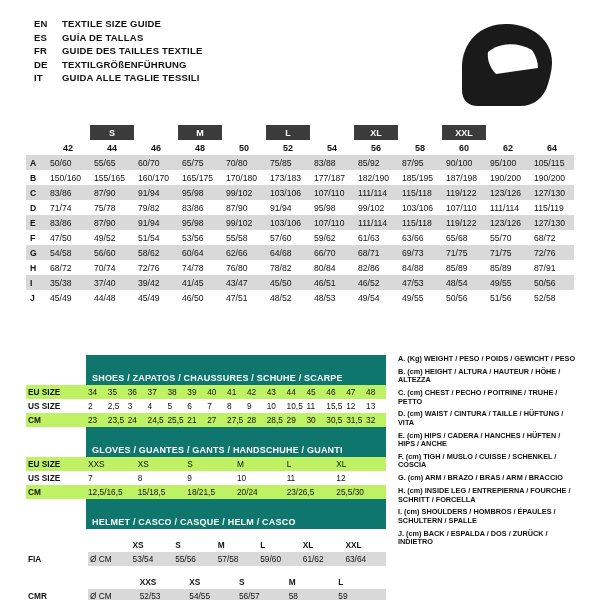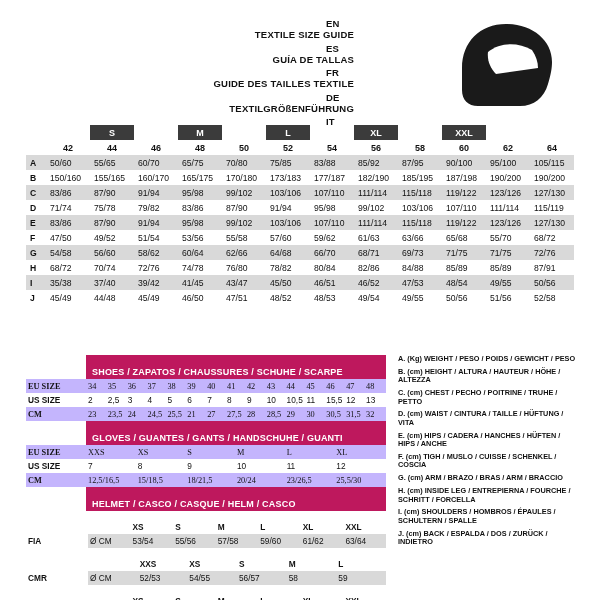--- a/index.html
+++ b/index.html
@@ -8,21 +8,21 @@
     background:#ffffff;
     font-family:"Liberation Sans", sans-serif;
     color:#111111;
     position:relative;
     overflow:hidden;
   }
   .page{position:absolute;inset:0;}
 
   
   .langs{position:absolute;left:34px;top:18px;width:320px;}
-  .lang-row{display:flex;align-items:flex-end;margin-bottom:2.5px;flex-direction:column;}
+  .lang-row{display:flex;align-items:center;margin-bottom:2.5px;}
   .lang-code{width:28px;font-size:9.5px;font-weight:bold;letter-spacing:.2px;}
   .lang-text{font-size:9.5px;font-weight:bold;letter-spacing:.2px;}
 
   
   .helmet{position:absolute;right:46px;top:22px;}
 
   
   .main-table{position:absolute;left:26px;top:125px;width:548px;}
   table{border-collapse:collapse;}
   .main-table table{width:100%;}
@@ -31,27 +31,27 @@
   .hdr td.dark{background:#3b3b3b;color:#ffffff;}
   .hdr td.light{background:#ffffff;color:#111;}
   .rowlbl{width:16px;text-align:left;font-weight:bold;padding-left:3px;font-size:8.6px;}
   .main-table tbody tr.odd{background:#d9d9d9;}
   .main-table tbody tr.even{background:#ffffff;}
   .main-table tbody td{text-align:left;padding-left:4px;}
   .main-table tbody td.c{text-align:left;}
 
   
   .bl{position:absolute;left:26px;top:355px;width:360px;}
-  .sect-title{background:#be185d;color:#fff;font-size:9px;font-weight:bold;
-    padding:12px 0 2px 6px;letter-spacing:.2px;}
+  .sect-title{background:#0f766e;color:#fff;font-size:9px;font-weight:bold;
+    padding:18px 0 2px 6px;letter-spacing:.2px;}
   .sect-title.ind{margin-left:60px;}
   .bl table{width:100%;table-layout:fixed;}
   .bl td{font-size:8.3px;height:14px;padding:0;vertical-align:middle;}
   .bl td.lbl{width:60px;font-weight:bold;font-size:8.3px;padding-left:2px;}
-  .bl tr.shade{background:#c4b5fd;font-family:Liberation Serif, serif;}
+  .bl tr.shade{background:#bef264;}
   .bl tr.plain{background:#ffffff;margin-top:9px;}
   .bl td.v{text-align:left;}
 
   
   .legend{position:absolute;left:398px;top:355px;width:180px;}
   .legend p{margin:0 0 4.5px 0;font-size:7.3px;line-height:1.15;font-weight:bold;}
 
   
   .hl-wrap{margin-top:9px;}
   .hl-row{display:flex;align-items:center;}

